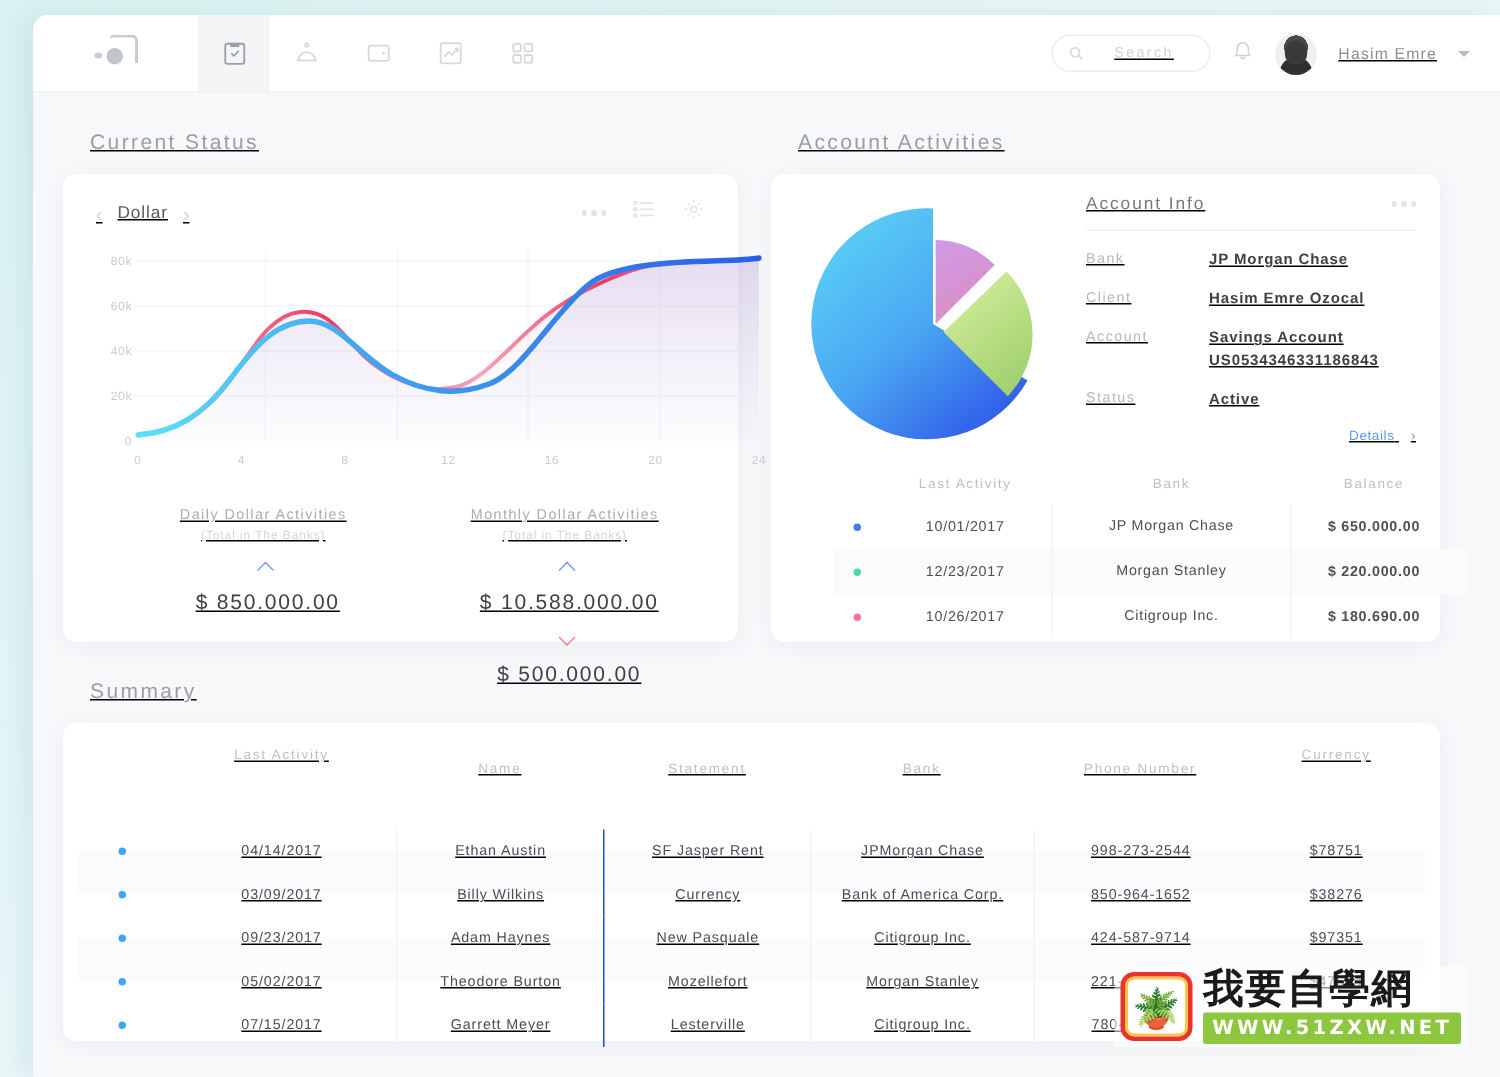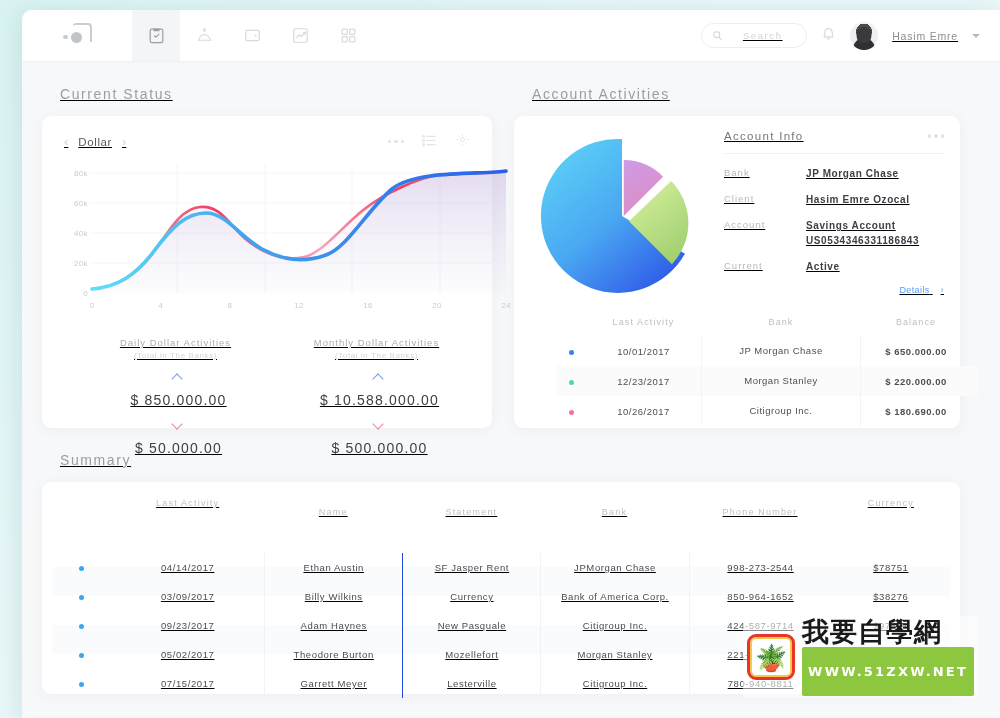--- a/index.html
+++ b/index.html
@@ -208,21 +208,21 @@
     position: absolute; left: 50%; top: 50%; transform: translate(-50%,-46%);
     font-size: 26px; line-height: 1;
   }
   .wm-text { display: flex; flex-direction: column; gap: 2px; }
   .wm-cn {
     font-size: 27px; font-weight: bold; color: #1a1a1a; letter-spacing: 1px;
     line-height: 1; font-family: "DejaVu Sans", sans-serif;
   }
   .wm-url {
     background: #8dc63f; color: #fff; font-size: 13px; font-weight: bold;
-    letter-spacing: 2.2px; text-align: center; padding: 17px 6px; border-radius: 2px;
+    letter-spacing: 2.2px; text-align: center; padding: 3px 6px; border-radius: 2px;
     font-family: "DejaVu Sans", sans-serif;
   }
 </style>
 </head>
 <body>
 
 <div class="app">
 
   <div class="header">
     <div class="logo-zone">
@@ -386,24 +386,20 @@
           </div>
 
           <div class="stats">
             <div class="stat-col">
               <div class="stat-title">Daily Dollar Activities</div>
               <div class="stat-sub">(Total in The Banks)</div>
               <div class="stat-line">
                 <span class="arrow-up"></span>
                 <span class="stat-val">$ 850.000.00</span>
               </div>
-              <div class="stat-line">
-                <span class="arrow-down"></span>
-                <span class="stat-val">$ 50.000.00</span>
-              </div>
             </div>
             <div class="stat-col">
               <div class="stat-title">Monthly Dollar Activities</div>
               <div class="stat-sub">(Total in The Banks)</div>
               <div class="stat-line">
                 <span class="arrow-up"></span>
                 <span class="stat-val">$ 10.588.000.00</span>
               </div>
               <div class="stat-line">
                 <span class="arrow-down"></span>
@@ -456,21 +452,21 @@
               <div class="info-row">
                 <span class="info-label">Client</span>
                 <span class="info-value">Hasim Emre Ozocal</span>
               </div>
               <div class="info-row">
                 <span class="info-label">Account</span>
                 <span class="info-value" style="white-space:pre-line">Savings Account
 US0534346331186843</span>
               </div>
               <div class="info-row">
-                <span class="info-label">Current</span>
+                <span class="info-label">Status</span>
                 <span class="info-value">Active</span>
               </div>
             </div>
             <div class="details-link">
               <span>Details</span>
               <span class="a">›</span>
             </div>
           </div>
         </div>
       </div>

